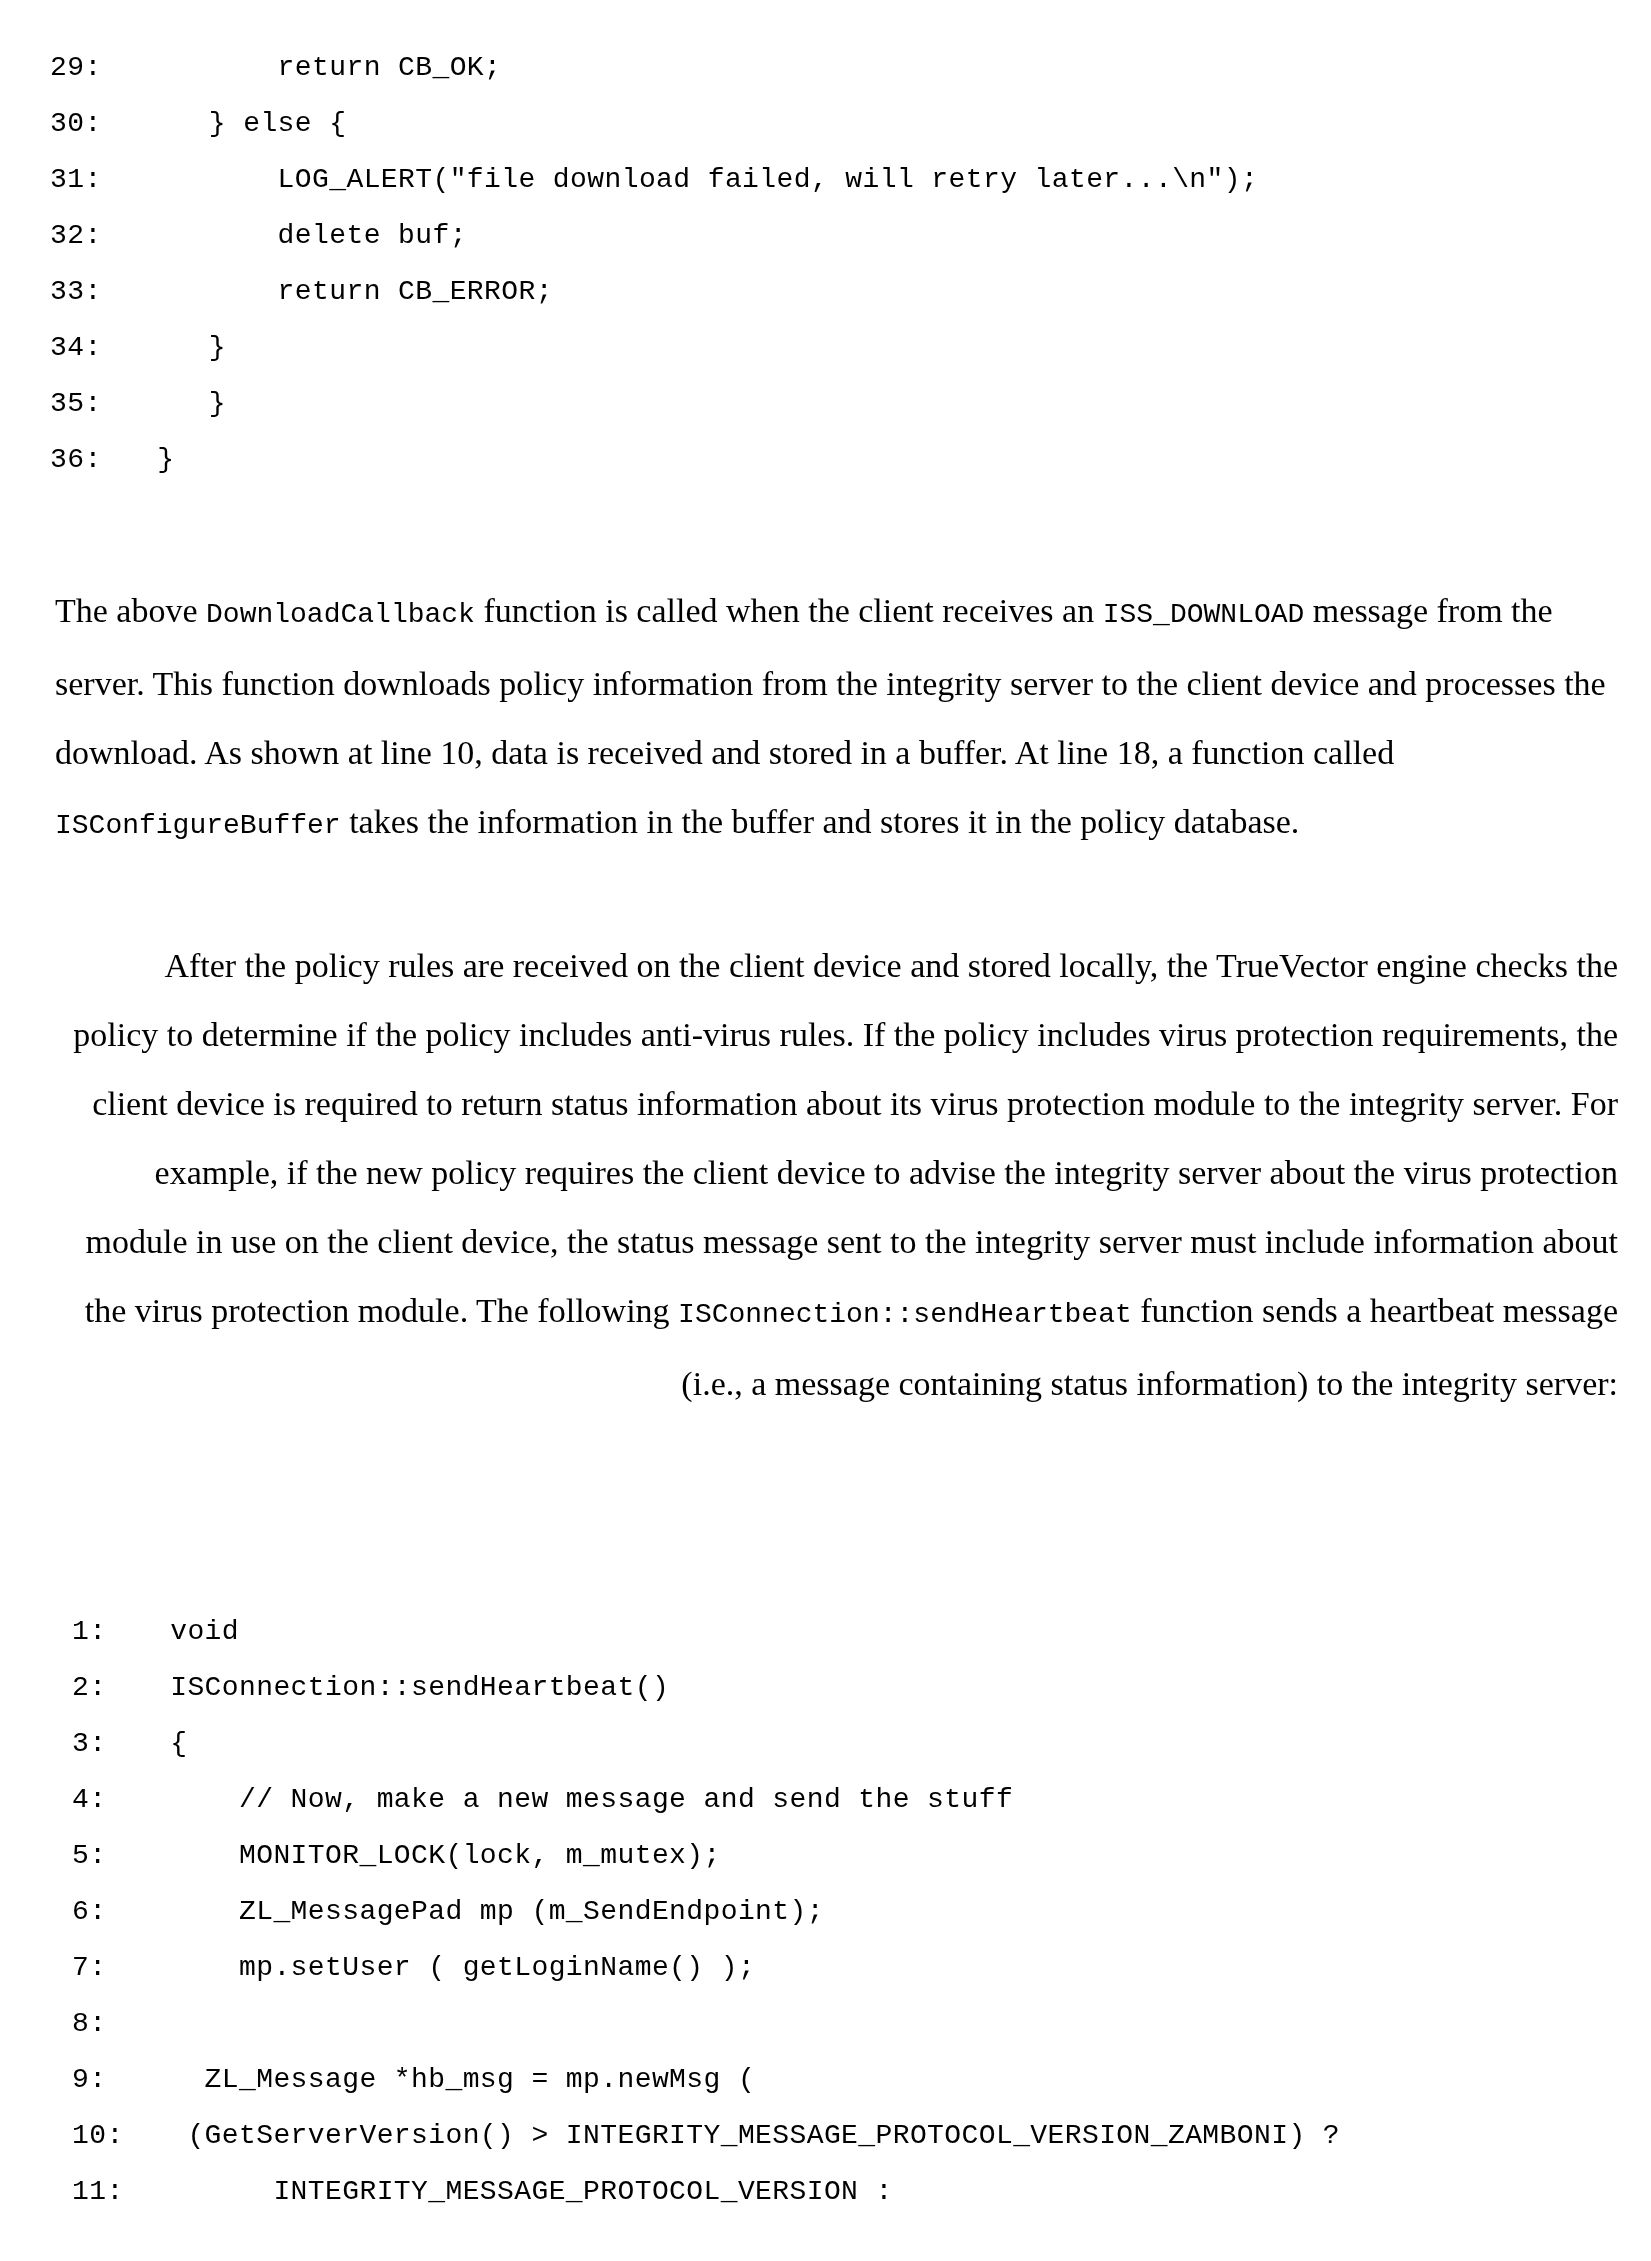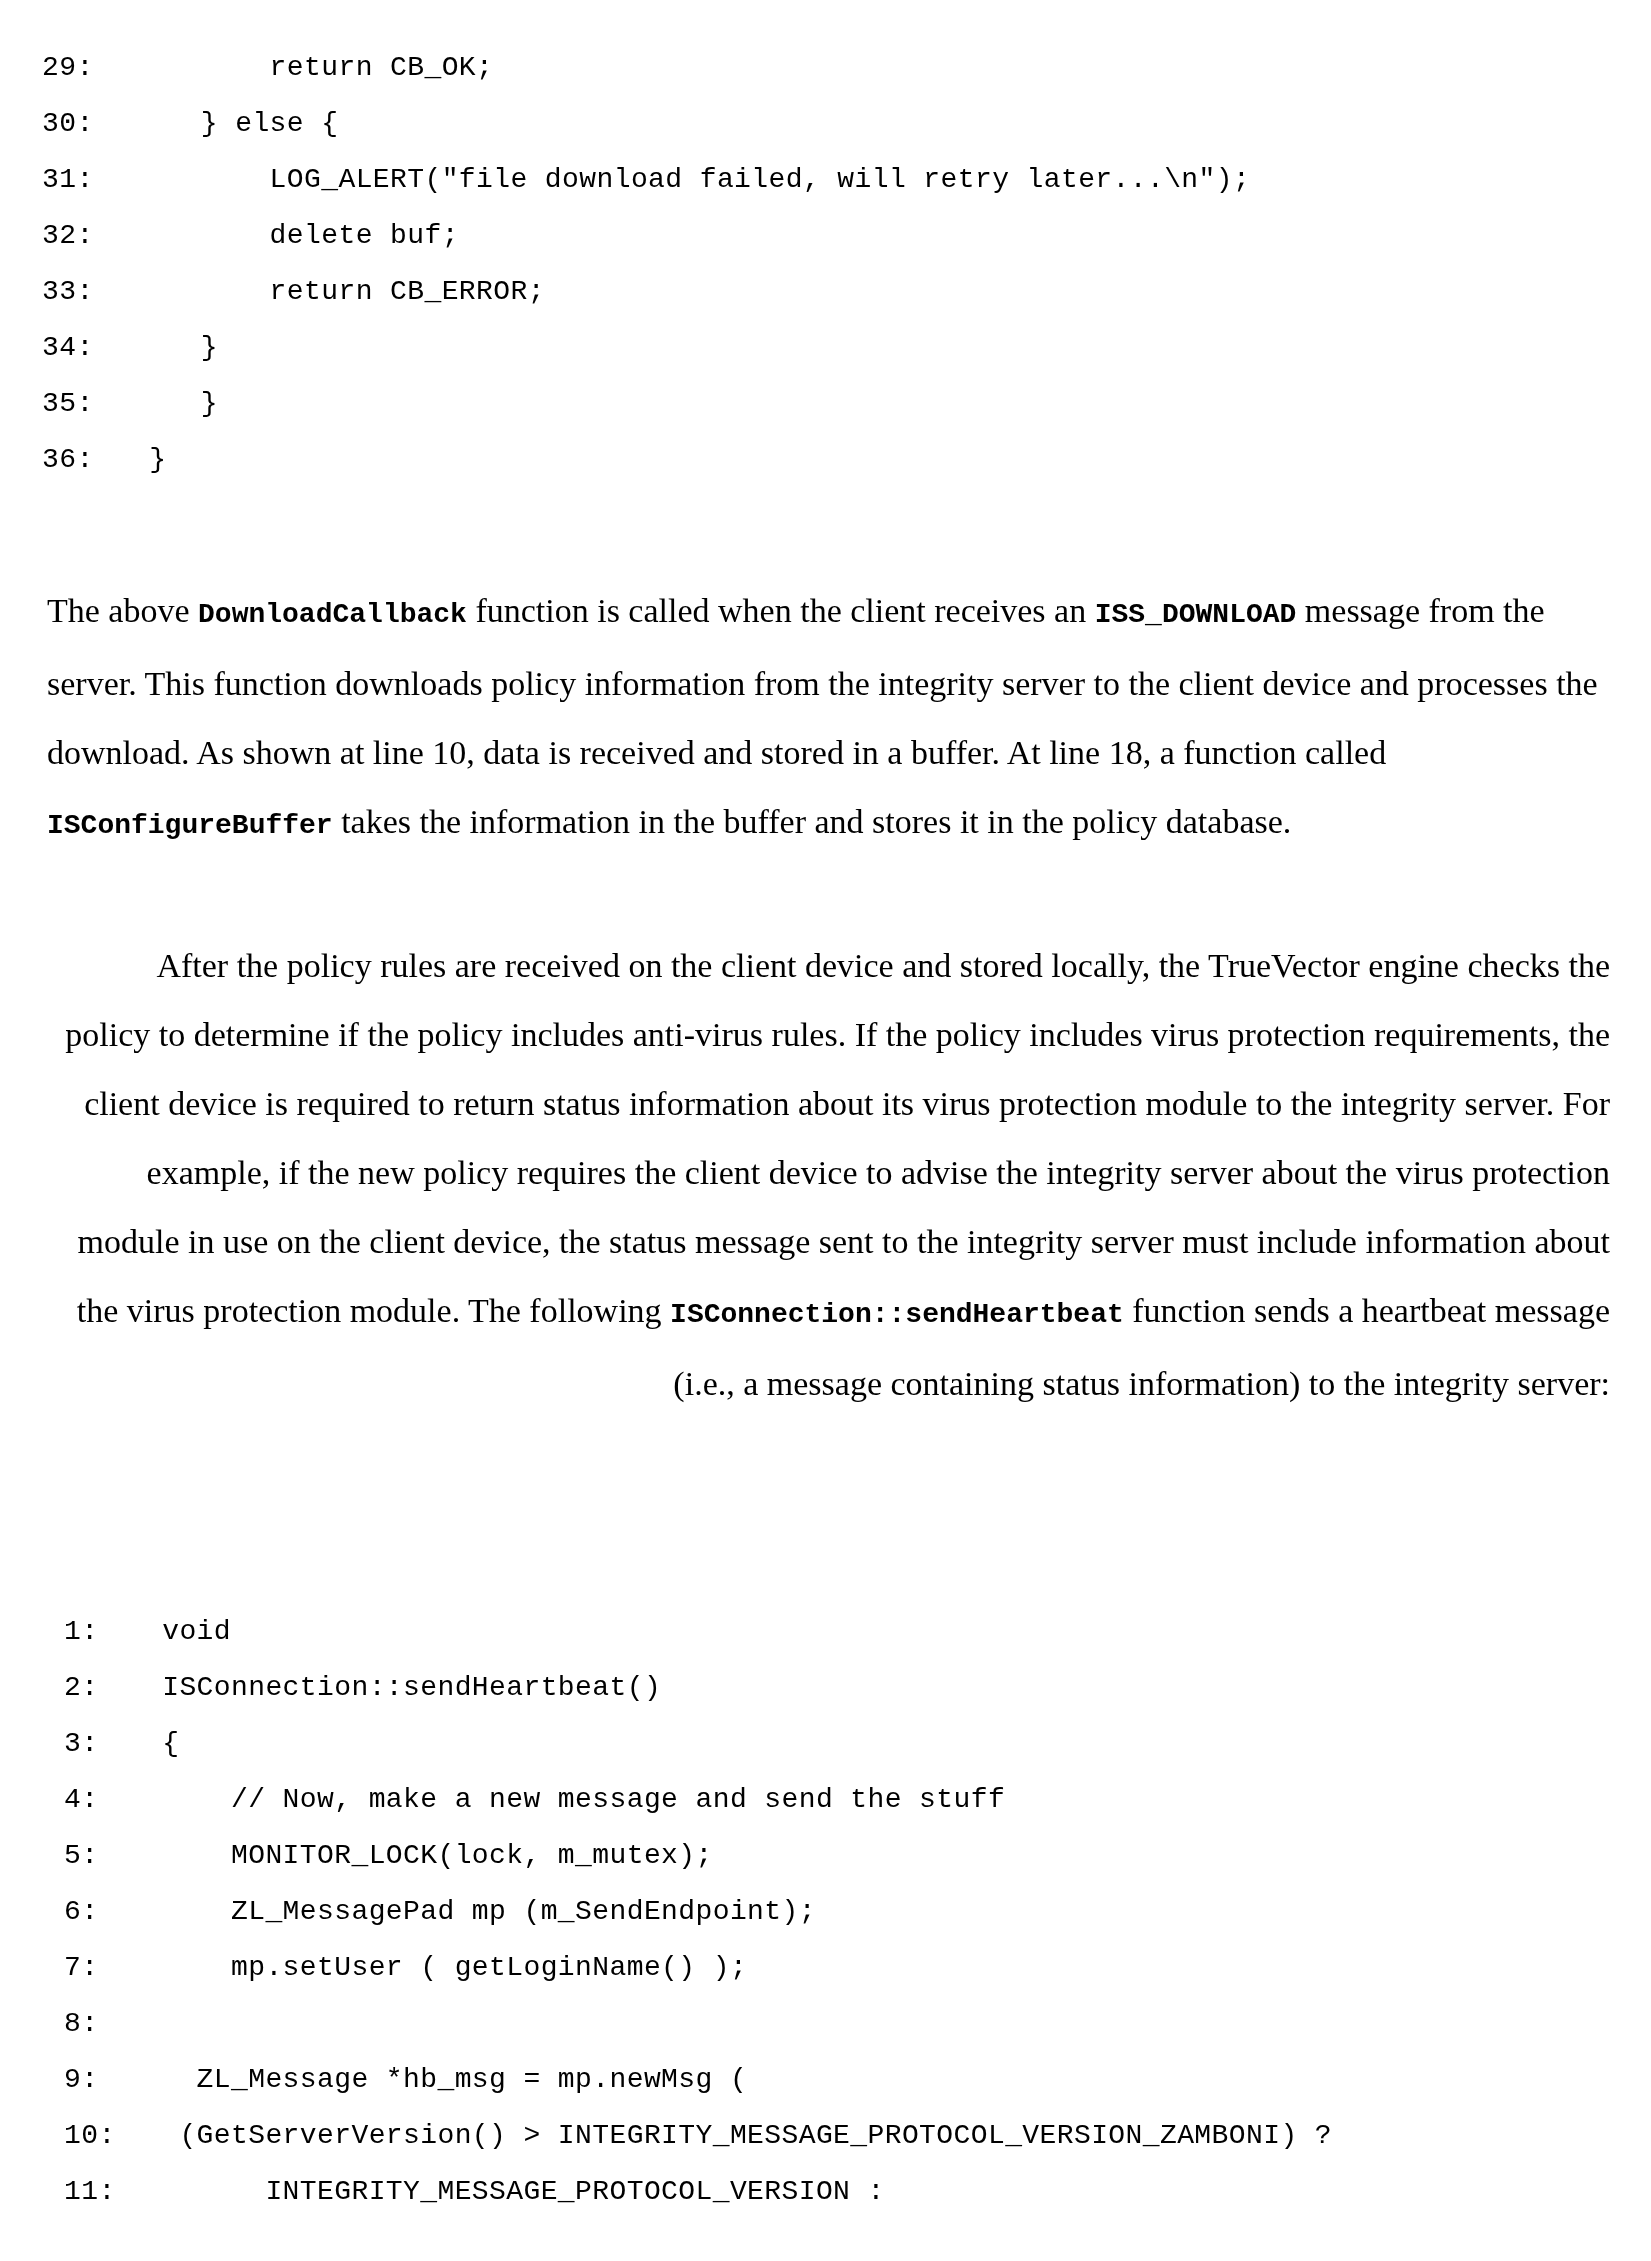--- a/index.html
+++ b/index.html
@@ -11,21 +11,21 @@
     width: 1651px;
     height: 2261px;
     position: relative;
     overflow: hidden;
     font-family: "Liberation Serif", "DejaVu Serif", serif;
     color: #000000;
   }
 
   .page {
     position: absolute;
-    left: 0;
+    left: 8px;
     top: 0;
     width: 1325px;
     height: 2261px;
     padding: 0;
     box-sizing: border-box;
   }
 
   
   .code-block {
     font-family: "Liberation Mono", "DejaVu Sans Mono", monospace;
@@ -84,21 +84,21 @@
     text-indent: 0;
   }
   .prose p.indented {
     text-indent: 95px;
   }
   .mono {
     font-family: "Liberation Mono", "DejaVu Sans Mono", monospace;
     font-size: 28px;
     letter-spacing: 0px;
   }
-  .nowrap { white-space: nowrap; font-weight: bold; }
+  .nowrap { white-space: nowrap; }
 </style>
 </head>
 <body>
 
 <div class="page">
 
   <div id="code-top" class="code-block"><span class="code-line"><span class="ln">29:</span><span class="cd">        return CB_OK;</span></span><span class="code-line"><span class="ln">30:</span><span class="cd">    } else {</span></span><span class="code-line"><span class="ln">31:</span><span class="cd">        LOG_ALERT("file download failed, will retry later...\n");</span></span><span class="code-line"><span class="ln">32:</span><span class="cd">        delete buf;</span></span><span class="code-line"><span class="ln">33:</span><span class="cd">        return CB_ERROR;</span></span><span class="code-line"><span class="ln">34:</span><span class="cd">    }</span></span><span class="code-line"><span class="ln">35:</span><span class="cd">    }</span></span><span class="code-line"><span class="ln">36:</span><span class="cd"> }</span></span></div>
 
   <div id="para-1" class="prose">
     <p><span>The above </span><span class="mono nowrap">DownloadCallback</span><span> function is called when the client receives an </span><span class="mono nowrap">ISS_DOWNLOAD</span><span> message from the server.  This function downloads policy information from the integrity server to the client device and processes the download.  As shown at line 10, data is received and stored in a buffer.  At line 18, a function called </span><span class="mono nowrap">ISConfigureBuffer</span><span> takes the information in the buffer and stores it in the policy database.</span></p>

